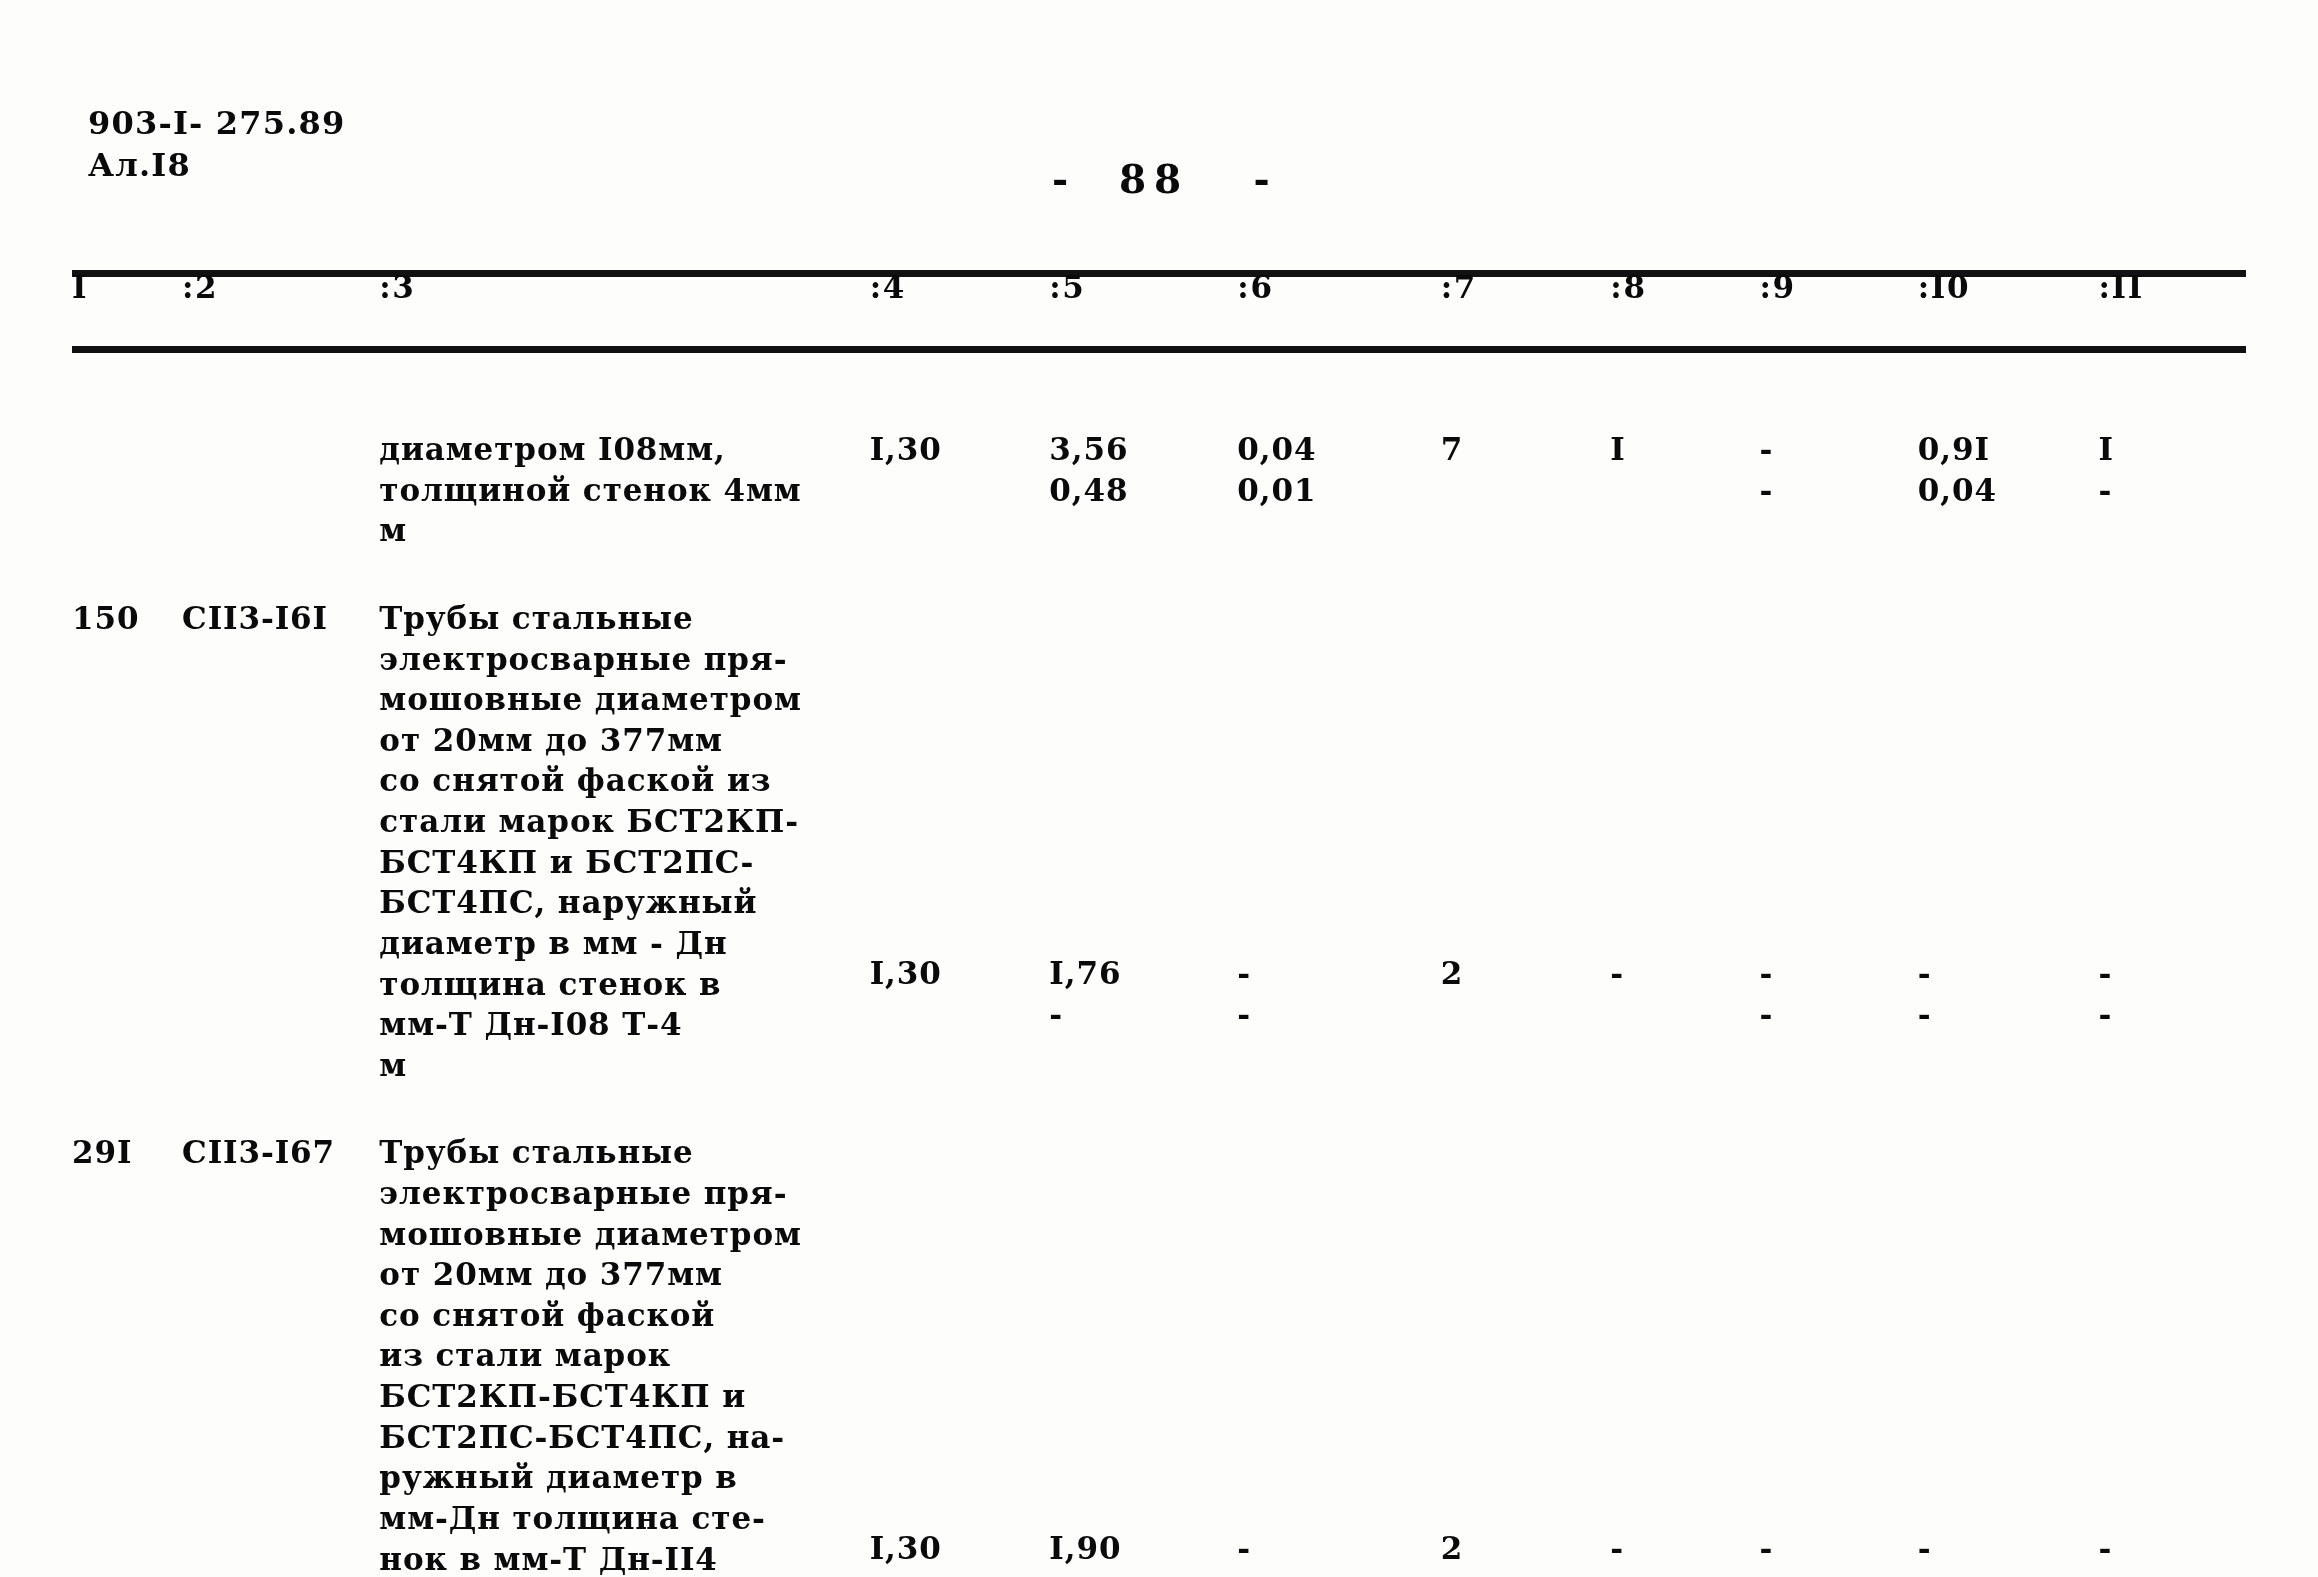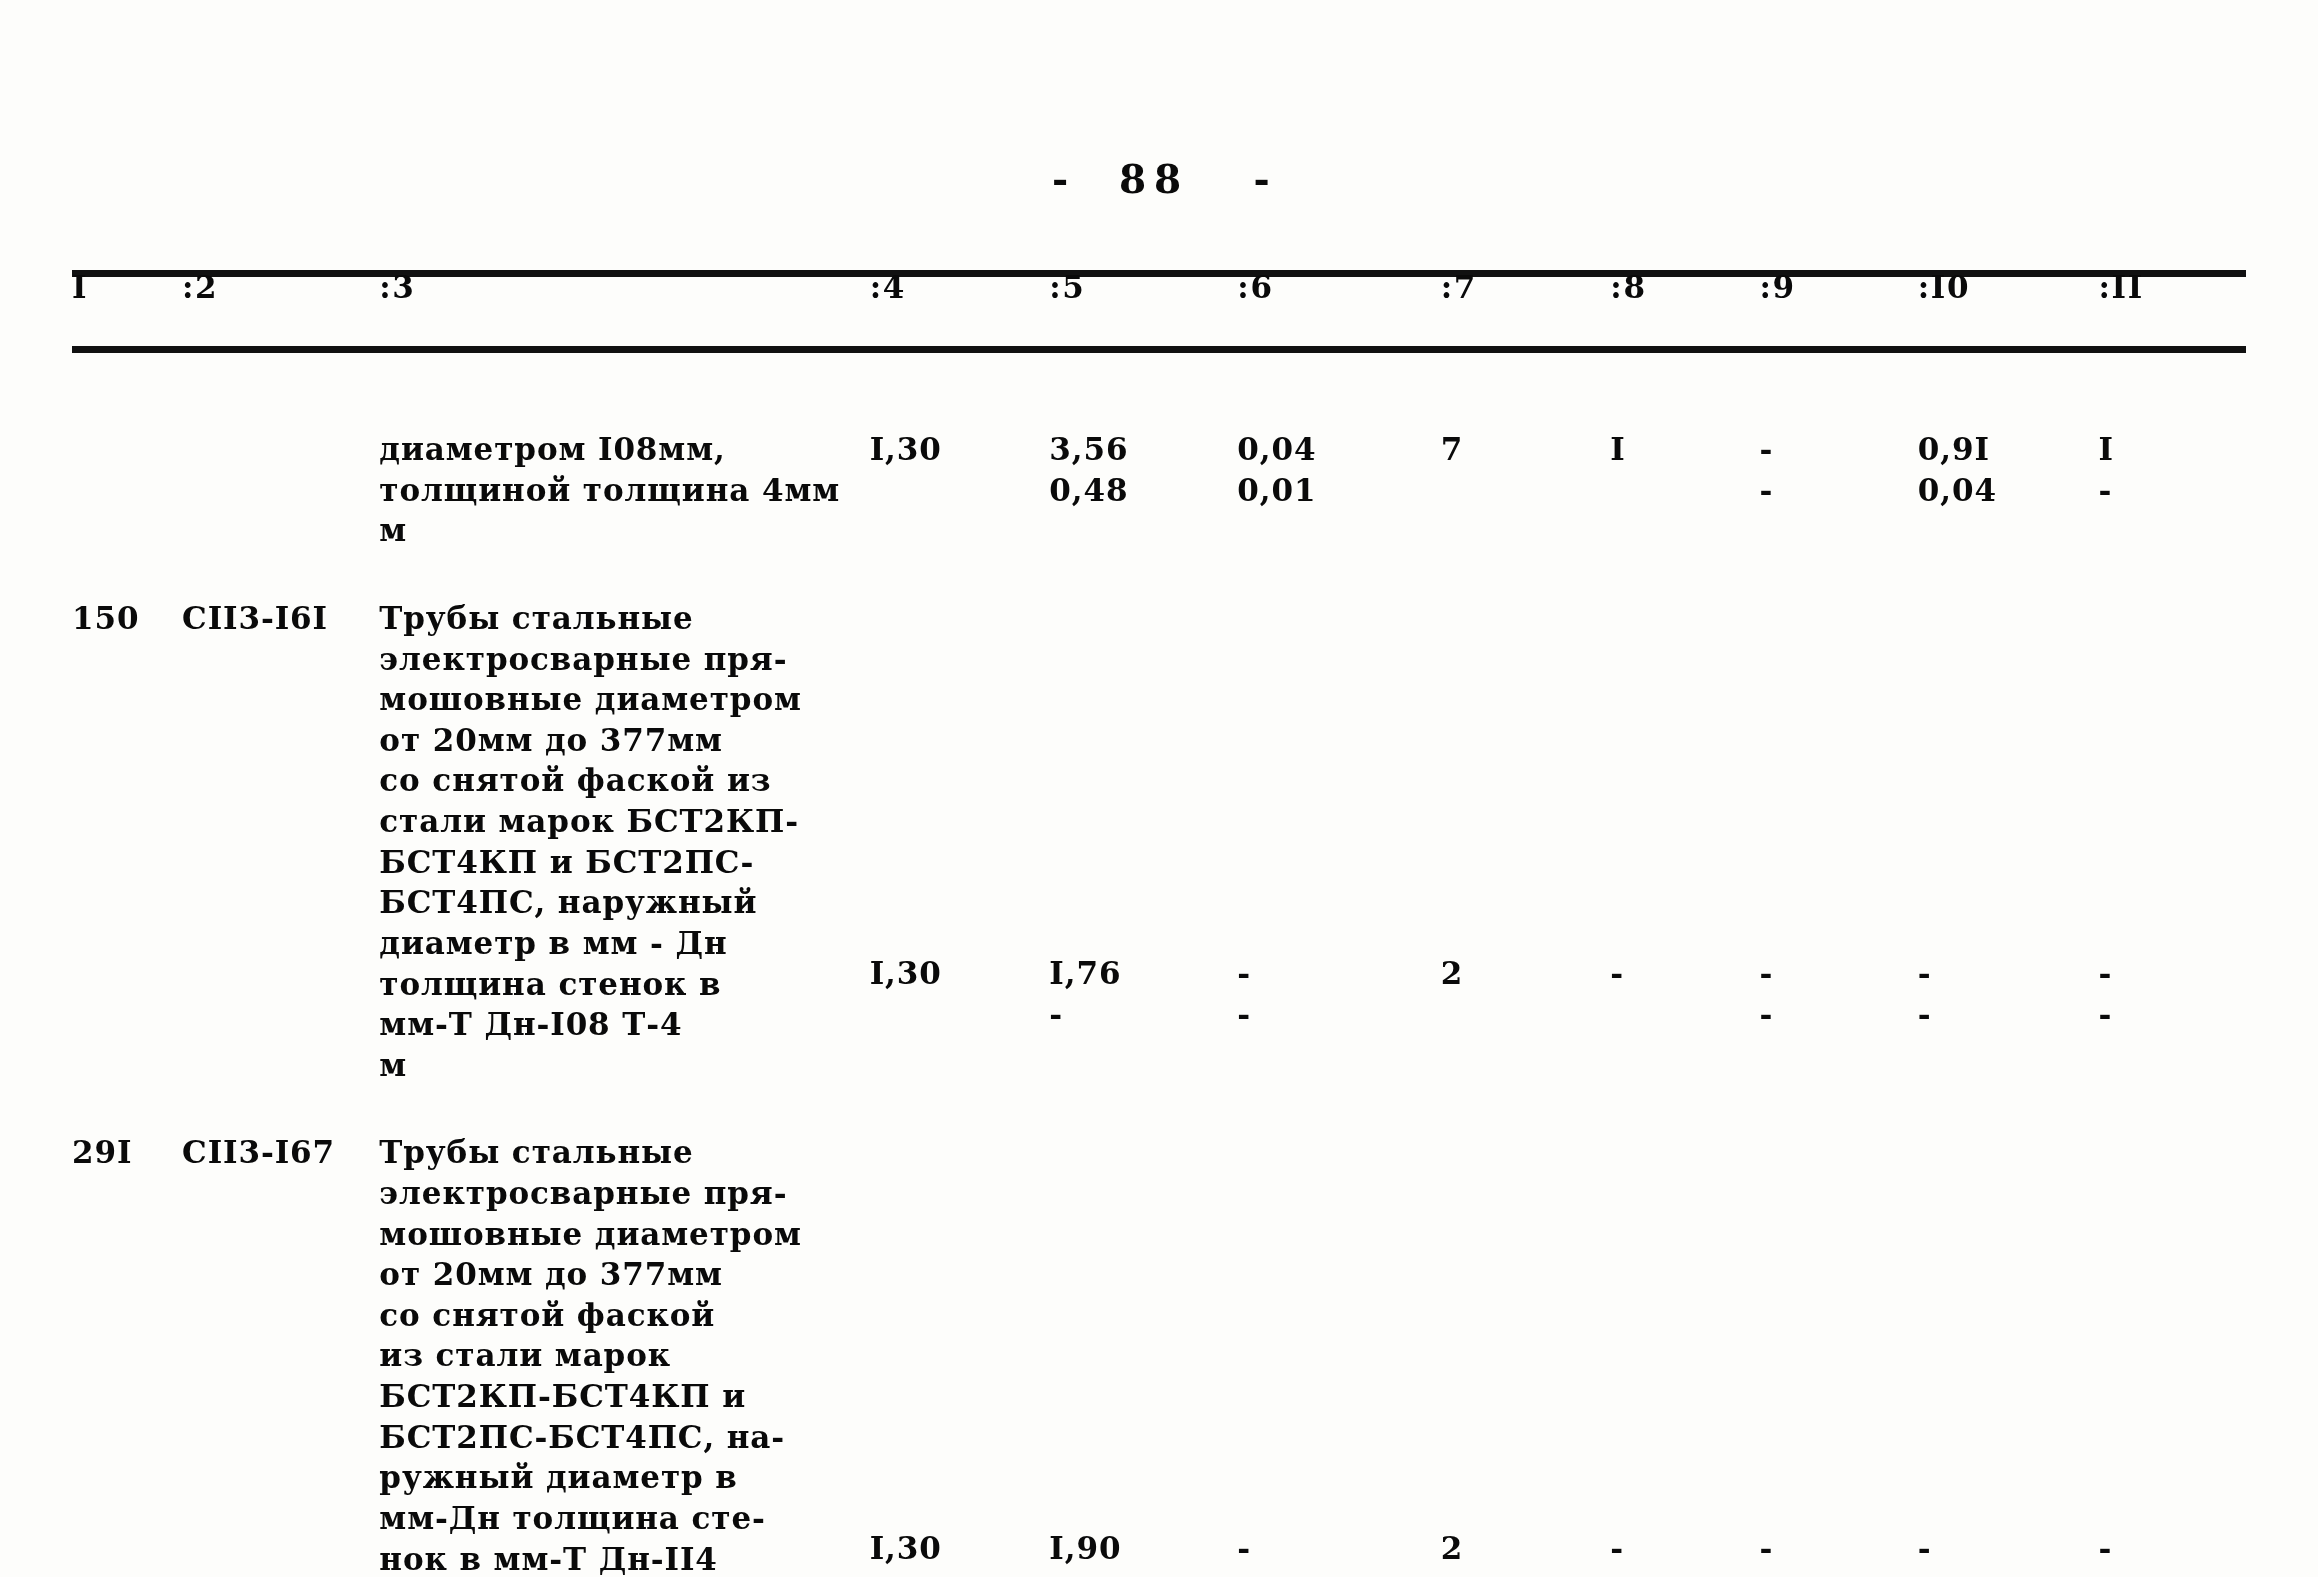--- a/index.html
+++ b/index.html
@@ -122,20 +122,24 @@
   .stack span { display: block; white-space: pre; }
 
   .spacer-row td { height: 44px; }
   .dash { letter-spacing: 0; }
 </style>
 </head>
 <body>
 
 <div class="page">
 
+  <div class="doc-header">
+    <div>903-I- 275.89</div>
+    <div>Ал.I8</div>
+  </div>
 
   <div class="page-number">-  88   -</div>
 
   <div class="rule rule-top"></div>
   <div class="rule rule-bottom"></div>
 
   <div class="table">
     <table>
       <colgroup>
         <col class="c1">
@@ -179,21 +183,21 @@
         </tr>
 
         <tr class="spacer-row">
             <td colspan="11"></td>
           </tr>
 
         <tr class="body-row">
           <td class="ind-1"></td>
           <td class="ind-2"></td>
           <td class="ind-3 desc">диаметром I08мм,
-толщиной толщина 4мм
+толщиной стенок 4мм
 м</td>
           <td class="ind-4 num">I,30</td>
           <td class="ind-5">
             <span class="stack">
               <span>3,56</span>
               <span>0,48</span>
             </span>
           </td>
           <td class="ind-6">
             <span class="stack">

